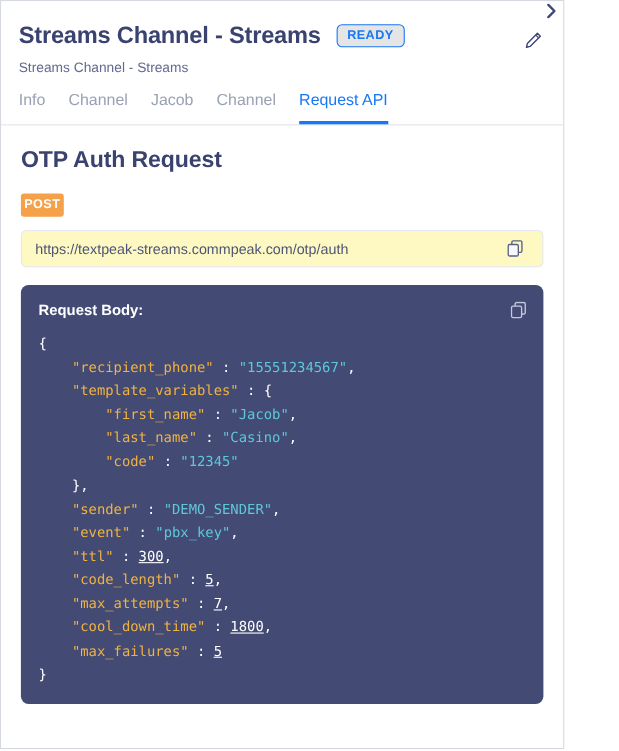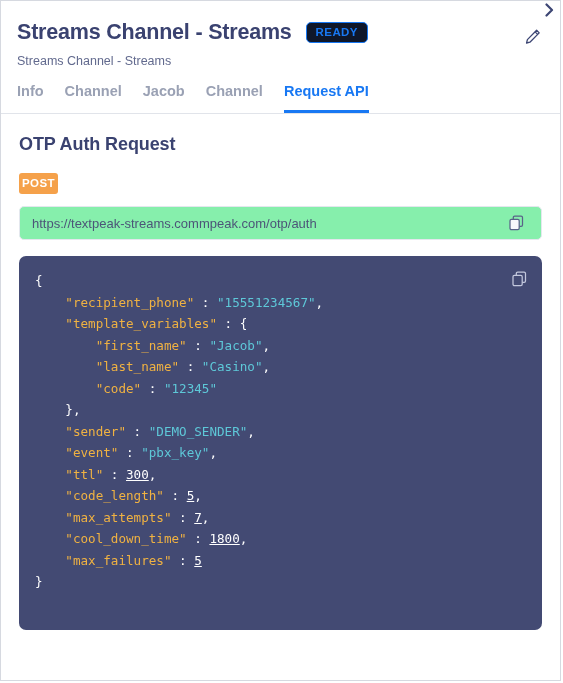--- a/index.html
+++ b/index.html
@@ -8,21 +8,21 @@
     background: #ffffff;
   }
   body {
     width: 563px;
     height: 683px;
     font-family: "Liberation Sans", sans-serif;
     overflow: hidden;
   }
   .panel {
     position: relative;
-    width: 561px;
+    width: 513px;
     height: 681px;
     border: 1px solid #d6d9e0;
     background: #ffffff;
     box-sizing: border-box;
     display: flex;
     flex-direction: column;
   }
   
   .topbar {
     height: 17px;
@@ -65,21 +65,21 @@
   }
   .status-badge {
     border: 1.5px solid #1878f3;
     color: #1878f3;
     border-radius: 5px;
     font-size: 11.5px;
     font-weight: bold;
     letter-spacing: 0.4px;
     padding: 3px 9px 3px 9px;
     line-height: 13px;
-    background: #0f172a;
+    background: #e5e5e5;
     cursor: pointer;
     white-space: nowrap;
   }
   .edit-icon-btn {
     position: absolute;
     right: 14px;
     top: 6px;
     width: 26px;
     height: 26px;
     display: flex;
@@ -106,57 +106,56 @@
   }
   .tab {
     font-size: 14.5px;
     color: #9aa1b4;
     padding: 0 0 9px 0;
     margin-right: 21px;
     cursor: pointer;
     border-bottom: 3px solid transparent;
     line-height: 19px;
     white-space: nowrap;
-    font-weight: bold;
   }
   .tab:last-child { margin-right: 0; }
   .tab.active {
     color: #1878f3;
     border-bottom-color: #1878f3;
     text-align: right;
   }
 
   
   .content {
     flex: 1;
     padding: 20px 18px 0 18px;
     box-sizing: border-box;
     overflow: hidden;
   }
   .section-title {
-    font-size: 18px;
+    font-size: 21px;
     font-weight: bold;
     color: #3a4270;
     margin: 0 0 18px 0;
     letter-spacing: -0.1px;
   }
   .method-badge {
     display: inline-block;
     background: #f5a14a;
     color: #ffffff;
     font-size: 11.5px;
     font-weight: bold;
     letter-spacing: 0.4px;
     padding: 4px 3px;
     border-radius: 3px;
     line-height: 13px;
   }
   .url-field {
     margin-top: 12px;
-    background: #86efac;
+    background: #fef9c3;
     border: 1px solid #e4e7ee;
     border-radius: 5px;
     height: 34px;
     display: flex;
     align-items: center;
     padding: 0 14px 0 12px;
     box-sizing: border-box;
   }
   .url-text {
     flex: 1;
@@ -265,20 +264,21 @@
       <span class="url-text">https://textpeak-streams.commpeak.com/otp/auth</span>
       <span class="copy-btn">
         <svg width="15" height="16" viewBox="0 0 15 16" fill="none" aria-hidden="true">
           <rect x="4.3" y="1.0" width="9.2" height="10.4" rx="1.4" stroke="currentColor" stroke-width="1.25" fill="none"></rect>
           <rect x="1.0" y="4.3" width="9.2" height="10.4" rx="1.4" stroke="currentColor" stroke-width="1.25" fill="#f7f8fb"></rect>
         </svg>
       </span>
     </div>
 
     <div class="code-block">
+      <div class="code-header">Request Body:</div>
       <span class="code-copy-btn">
         <svg width="15" height="16" viewBox="0 0 15 16" fill="none" aria-hidden="true">
           <rect x="4.3" y="1.0" width="9.2" height="10.4" rx="1.4" stroke="currentColor" stroke-width="1.25" fill="none"></rect>
           <rect x="1.0" y="4.3" width="9.2" height="10.4" rx="1.4" stroke="currentColor" stroke-width="1.25" fill="#434a73"></rect>
         </svg>
       </span>
       <pre class="code"><span class="p">{</span>
     <span class="k">"recipient_phone"</span><span class="p"> : </span><span class="s">"15551234567"</span><span class="p">,</span>
     <span class="k">"template_variables"</span><span class="p"> : {</span>
         <span class="k">"first_name"</span><span class="p"> : </span><span class="s">"Jacob"</span><span class="p">,</span>

